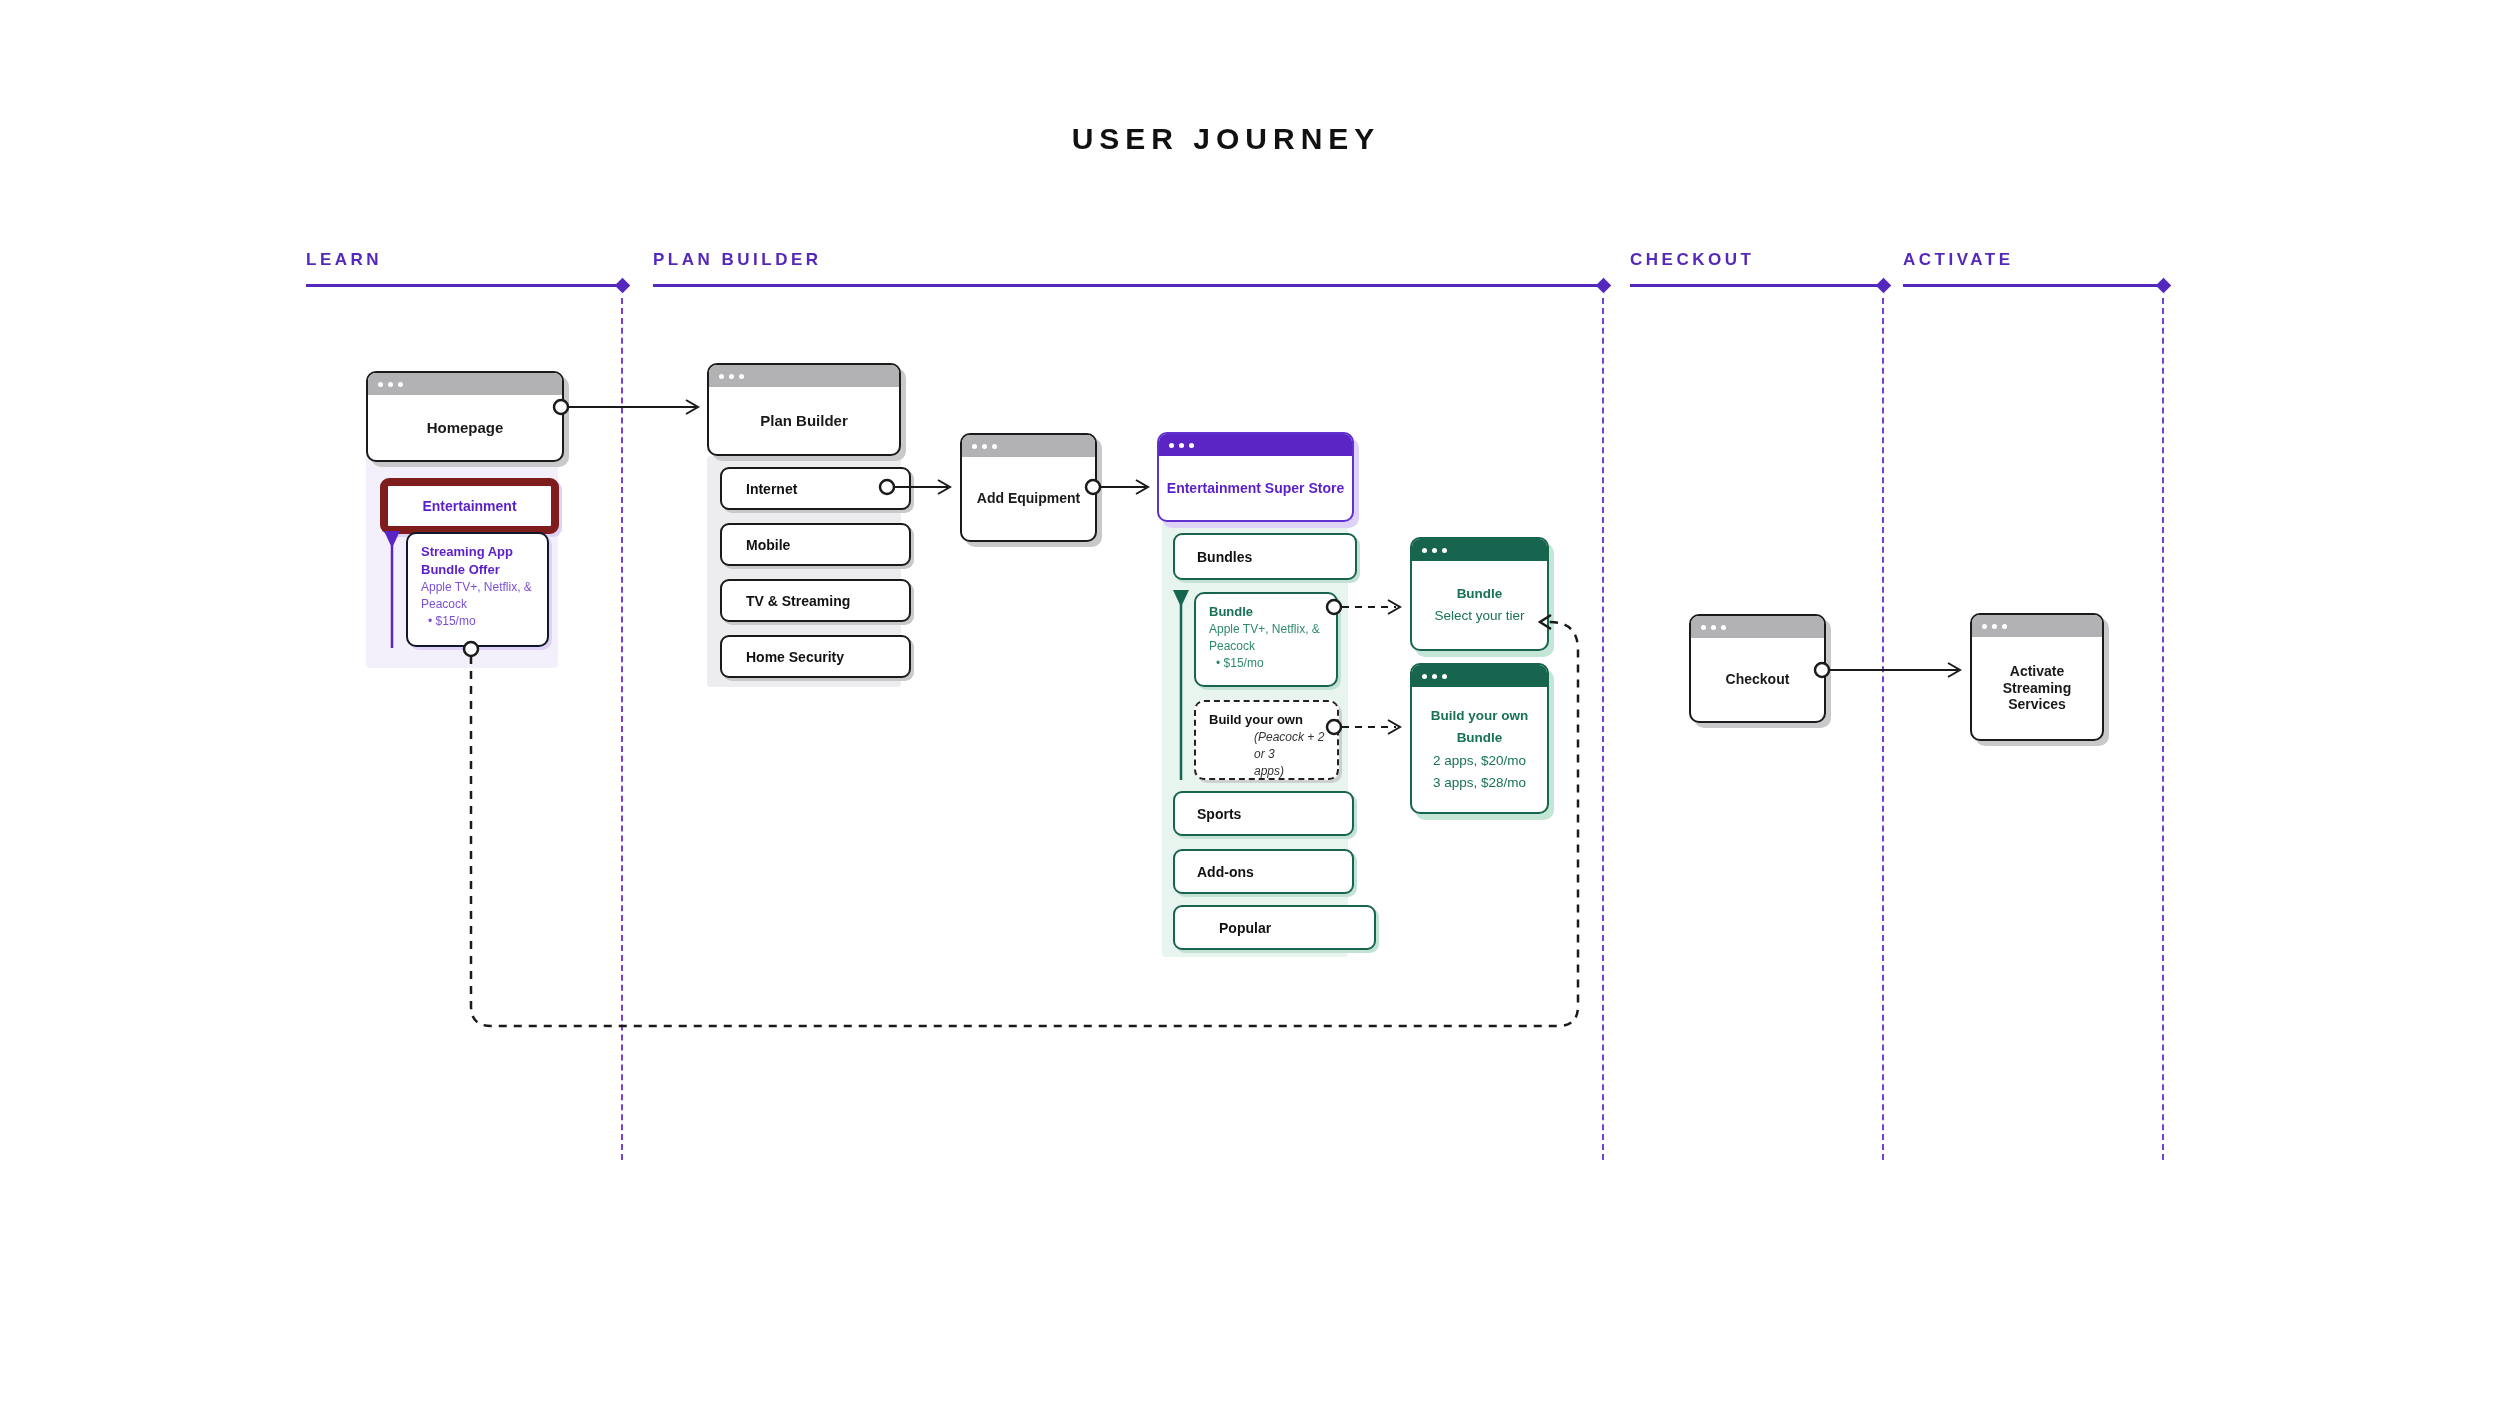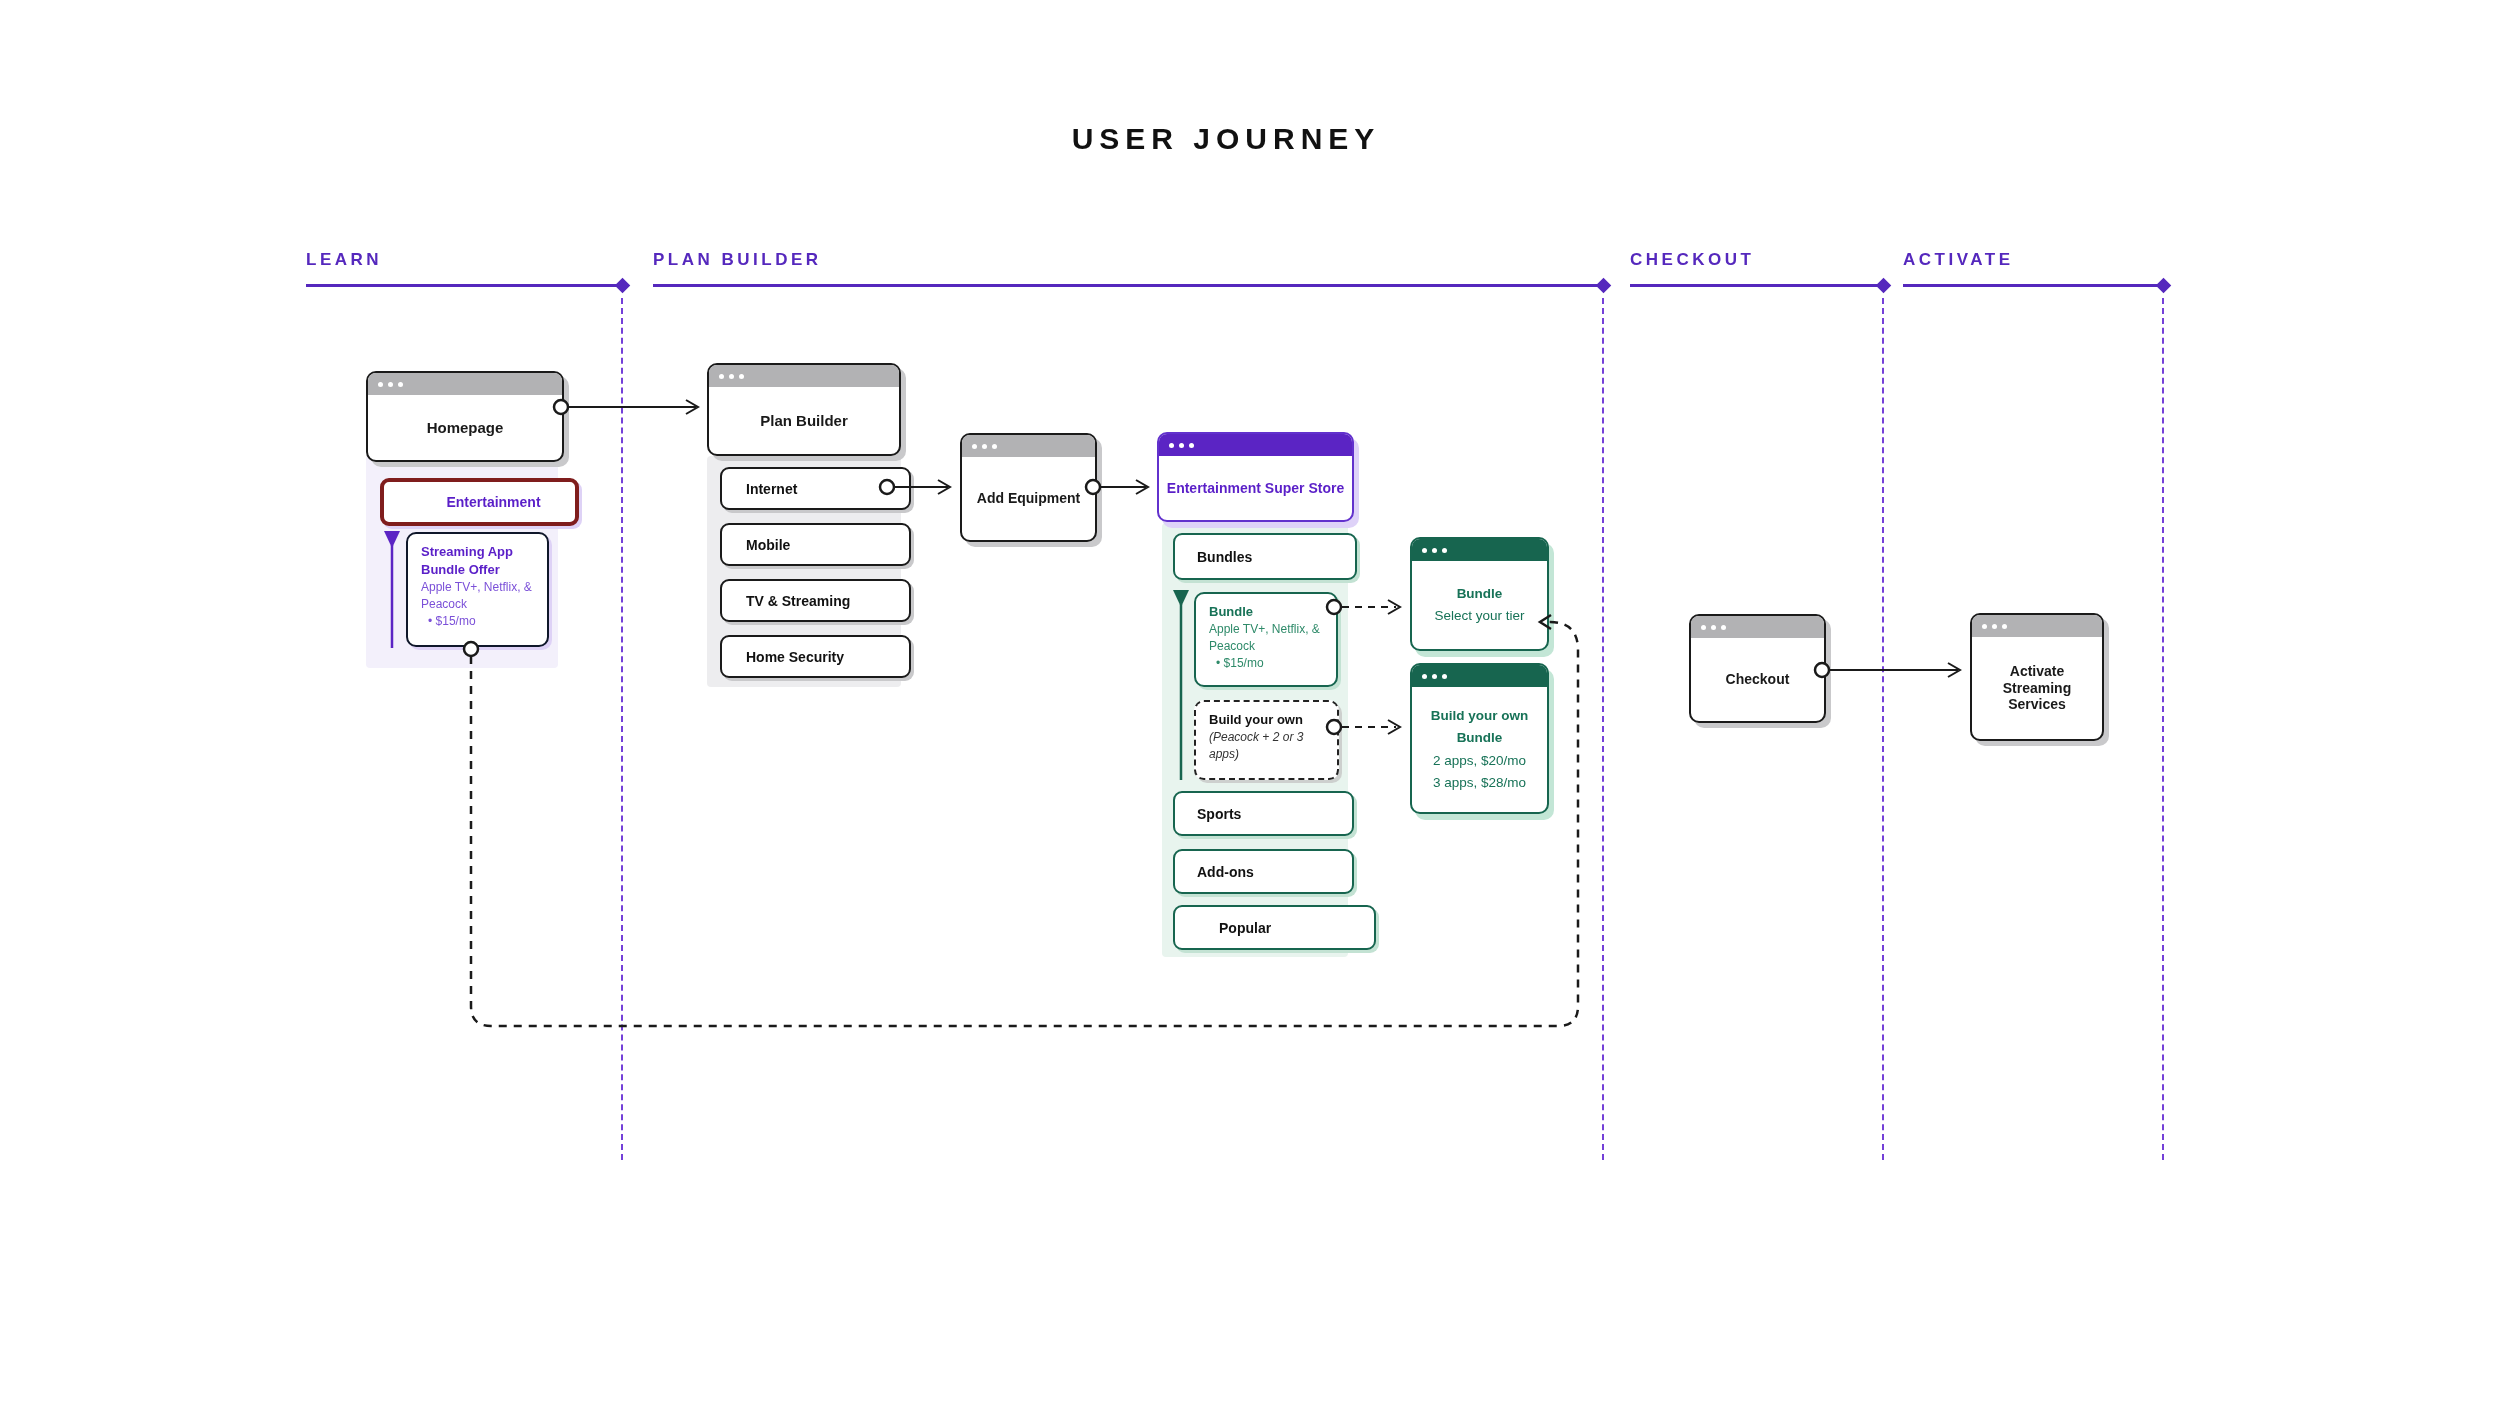--- a/index.html
+++ b/index.html
@@ -28,34 +28,34 @@
   .window.purple{border-color:#6231CD;box-shadow:5px 6px 0 #DED2F8;}
   .window.purple .titlebar{background:#5B24C4;}
   .window.purple .body{color:#5A1FC8;font-size:14px;}
   .window.green{border-color:#17654F;box-shadow:5px 6px 0 #C3E6D6;}
   .window.green .titlebar{background:#17654F;}
   .window.green .body{color:#177257;font-size:13.5px;line-height:1.65;}
   .window .reg{font-weight:normal;}
 
   .chip{position:absolute;background:#fff;border-radius:9px;display:flex;align-items:center;
     font-weight:bold;font-size:14px;color:#111;z-index:2;}
-  .chip.outline-purple{border:4px solid #7f1d1d;box-shadow:3px 3px 0 #DED2F6;justify-content:center;color:#5A1FC8;padding-left:28px;}
+  .chip.outline-purple{border:8px solid #7f1d1d;box-shadow:3px 3px 0 #DED2F6;justify-content:center;color:#5A1FC8;}
   .chip.outline-black{border:2px solid #1a1a1a;box-shadow:3px 3px 0 #c9c9cb;padding-left:24px;}
   .chip.outline-green{border:2px solid #17654F;box-shadow:3px 3px 0 #C3E2D3;padding-left:22px;}
 
   .card{position:absolute;background:#fff;border-radius:10px;padding:9px 4px 0 13px;font-size:12px;line-height:1.4;z-index:2;}
   .card .card-title{font-weight:bold;font-size:13px;}
   .card.purple-card{border:2px solid #0f172a;box-shadow:3px 3px 0 #DED2F6;color:#7B50D8;}
   .card.purple-card .card-title{color:#5A1FC8;}
   .card.green-card{border:2px solid #17654F;box-shadow:3px 3px 0 #C3E2D3;color:#2E8A69;}
   .card.green-card .card-title{color:#177257;}
   .card.dashed-card{border:2px dashed #222;box-shadow:3px 3px 0 #CDD0CE;color:#333;}
   .card.dashed-card .card-title{color:#111;}
   .card .price{padding-left:7px;}
-  .card .italic{font-style:italic;}
+  .card .italic{font-style:italic;margin-left:45px;}
 
   .connectors{position:absolute;left:0;top:0;z-index:5;pointer-events:none;}
 </style>
 </head>
 <body>
 
 <div class="canvas">
 
   <div class="page-title">USER JOURNEY</div>
 

